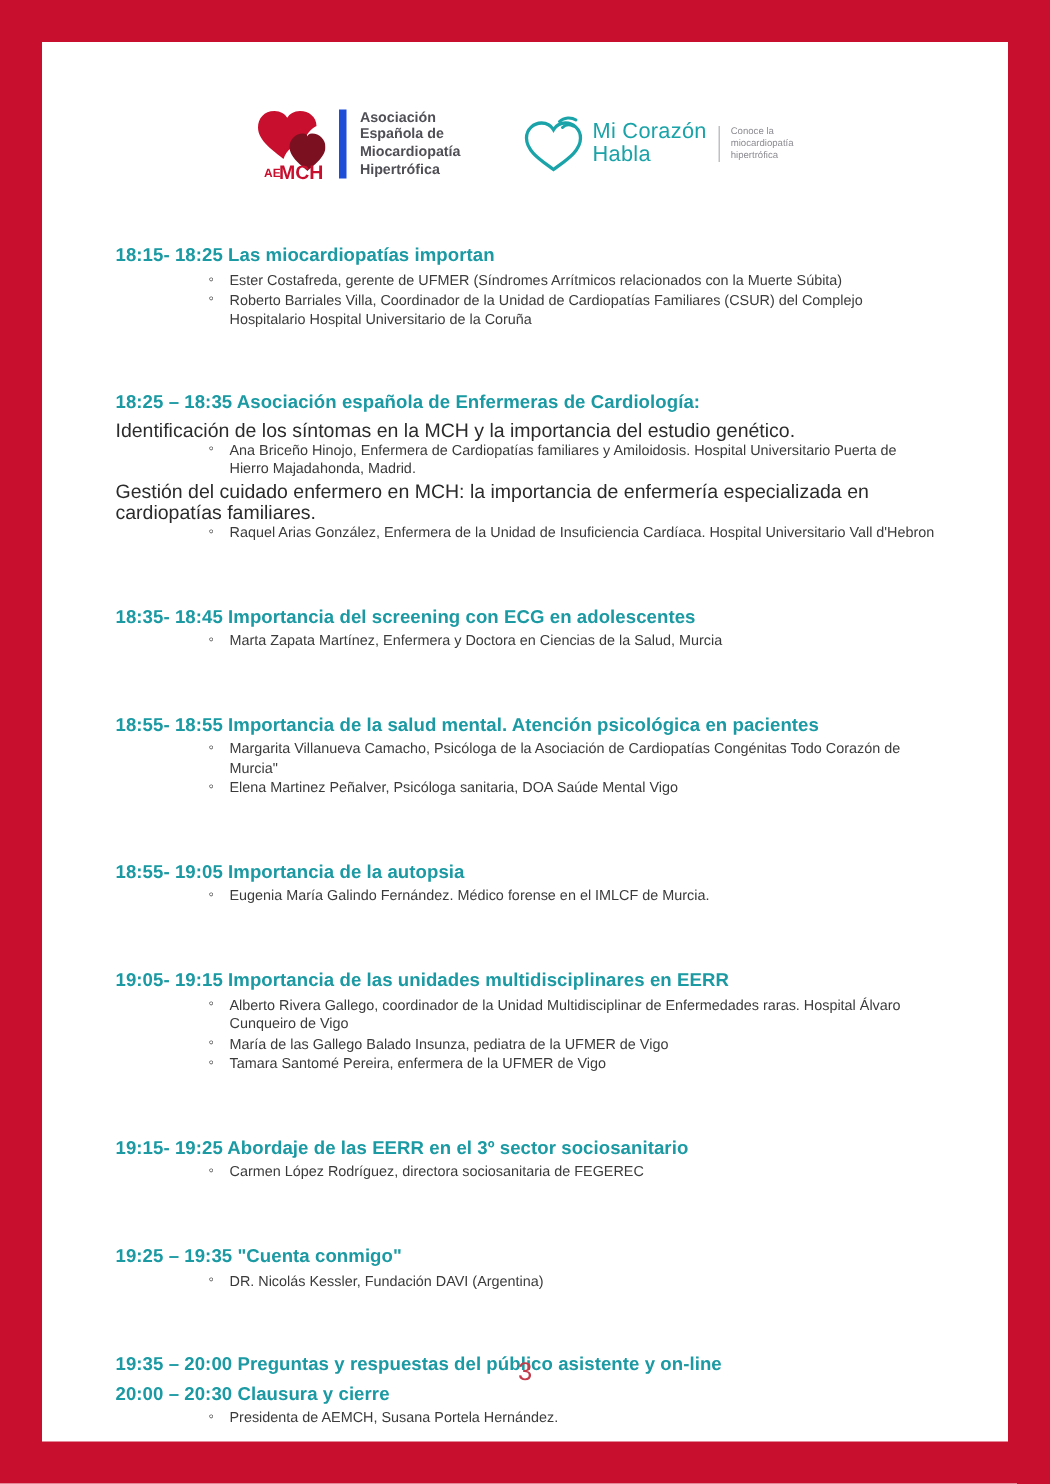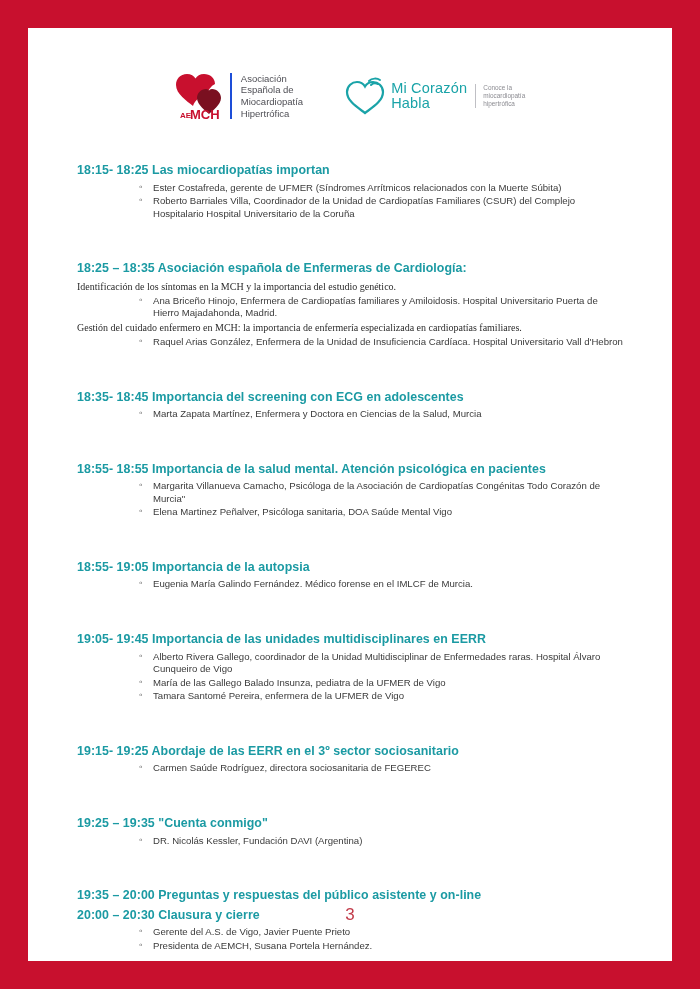--- a/index.html
+++ b/index.html
@@ -46,22 +46,22 @@
   .heart-mark {
     position: relative;
     width: 46px;
     height: 52px;
   }
   .heart-mark svg { display: block; }
   .aemch-text {
     font-size: 9.5px;
     line-height: 11.6px;
     color: #4f4f55;
-    font-weight: 400;
-    border-left: 2px solid #1d4ed8;
+    font-weight: 700;
+    border-left: 5px solid #1d4ed8;
     padding-left: 9px;
   }
   .logo-mch {
     display: flex;
     align-items: center;
     gap: 8px;
   }
   .mch-heart {
     width: 40px;
     height: 38px;
@@ -96,25 +96,24 @@
   h2.heading {
     font-size: 12.4px;
     font-weight: 700;
     color: #1b9aa3;
     margin: 0 0 3px 0;
     line-height: 16.5px;
     letter-spacing: .05px;
   }
 
   .para {
-    font-size: 10px;
+    font-size: 13px;
     color: #2b2b2b;
     line-height: 14px;
     margin: 0 0 1px 0;
-    font-family: Liberation Serif, serif;
   }
 
   ul.bullets {
     list-style: none;
     margin: 1px 0 0 0;
     padding: 0 0 0 62px;
   }
   ul.bullets li {
     position: relative;
     font-size: 9.6px;
@@ -227,47 +226,46 @@
       </div>
 
       <div class="block">
         <h2 class="heading">18:55- 19:05 Importancia de la autopsia</h2>
         <ul class="bullets">
           <li>Eugenia María Galindo Fernández. Médico forense en el IMLCF de Murcia.</li>
         </ul>
       </div>
 
       <div class="block">
-        <h2 class="heading">19:05- 19:45 Importancia de las unidades multidisciplinares en EERR</h2>
+        <h2 class="heading">19:05- 19:15 Importancia de las unidades multidisciplinares en EERR</h2>
         <ul class="bullets">
           <li>Alberto Rivera Gallego, coordinador de la Unidad Multidisciplinar de Enfermedades raras. Hospital Álvaro Cunqueiro de Vigo</li>
           <li>María de las Gallego Balado Insunza, pediatra de la UFMER de Vigo</li>
           <li>Tamara Santomé Pereira, enfermera de la UFMER de Vigo</li>
         </ul>
       </div>
 
       <div class="block">
         <h2 class="heading">19:15- 19:25 Abordaje de las EERR en el 3º sector sociosanitario</h2>
         <ul class="bullets">
-          <li>Carmen Saúde Rodríguez, directora sociosanitaria de FEGEREC</li>
+          <li>Carmen López Rodríguez, directora sociosanitaria de FEGEREC</li>
         </ul>
       </div>
 
       <div class="block">
         <h2 class="heading">19:25 – 19:35  "Cuenta conmigo"</h2>
         <ul class="bullets">
           <li>DR. Nicolás Kessler, Fundación DAVI (Argentina)</li>
         </ul>
       </div>
 
       <div class="block">
         <h2 class="heading">19:35 – 20:00  Preguntas y respuestas del público asistente y on-line</h2>
         <h2 class="heading">20:00 – 20:30 Clausura y cierre</h2>
         <ul class="bullets">
-          <li>Gerente del A.S. de Vigo, Javier Puente Prieto</li>
           <li>Presidenta de AEMCH, Susana Portela Hernández.</li>
         </ul>
       </div>
 
     </div>
 
     <div class="page-number">3</div>
   </div>
 </div>
 

